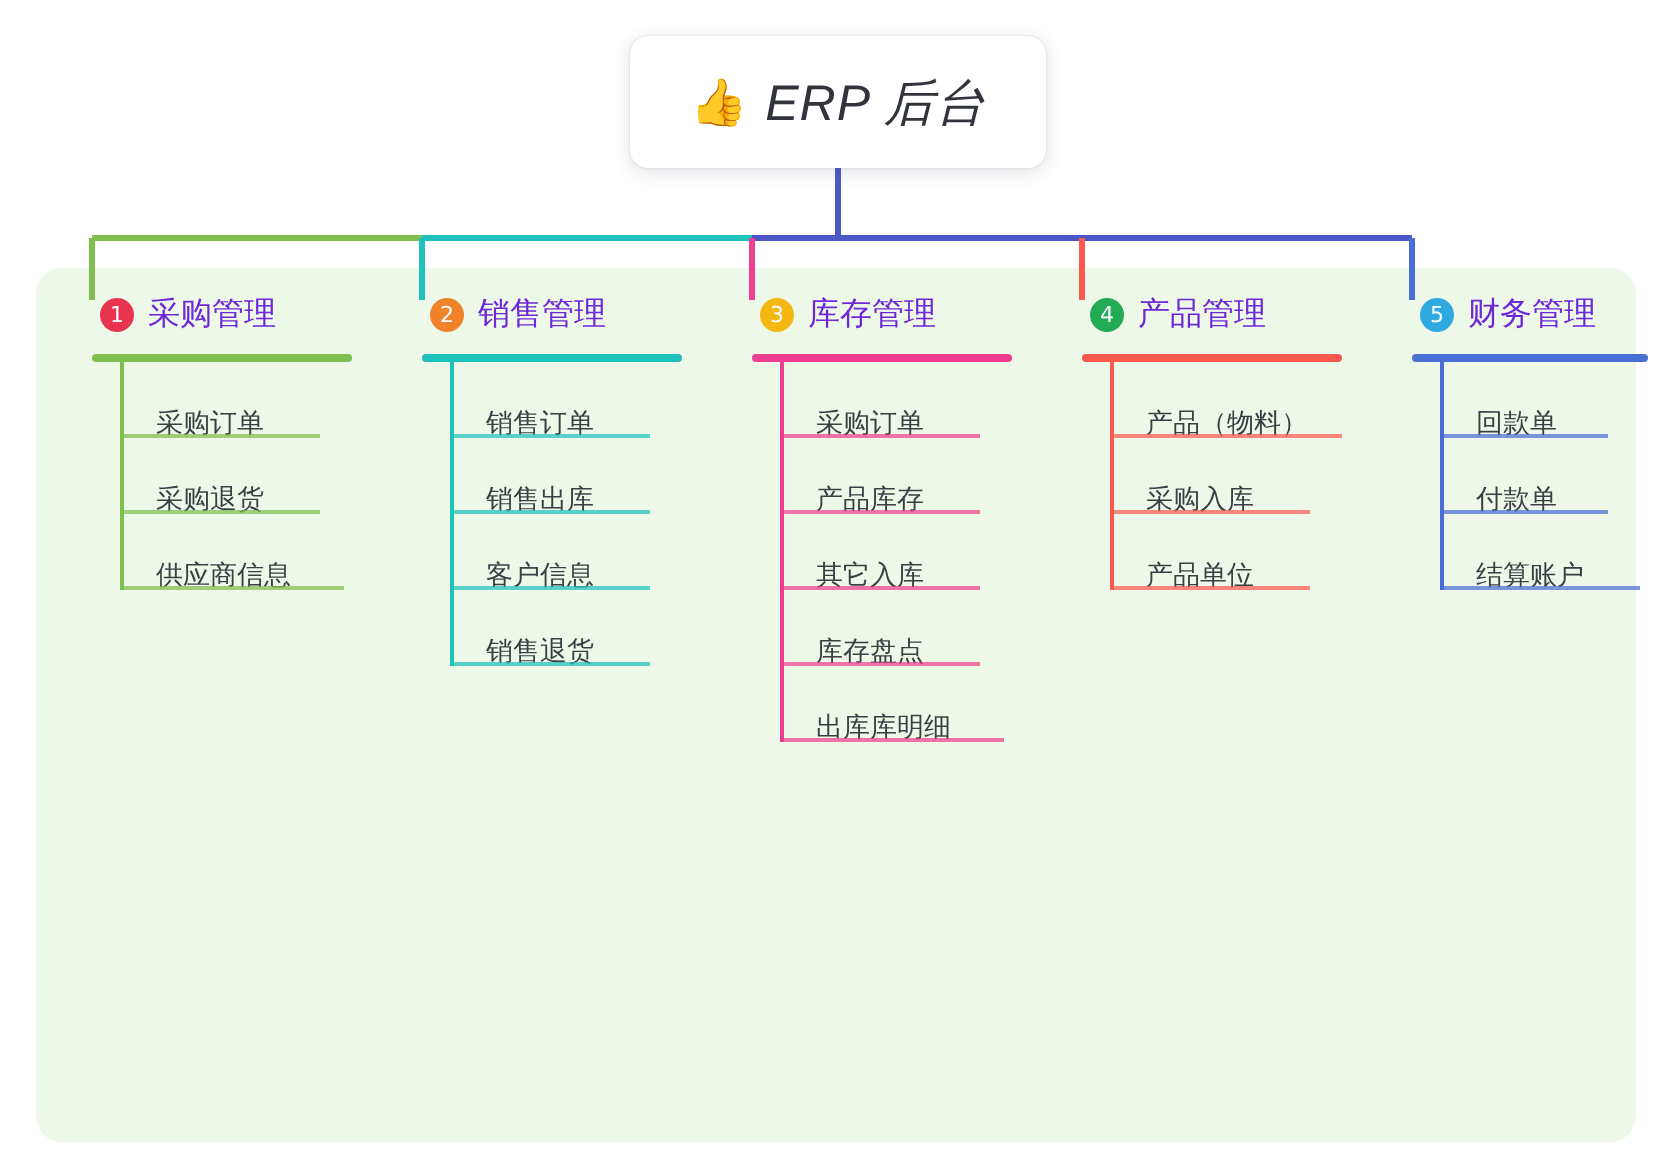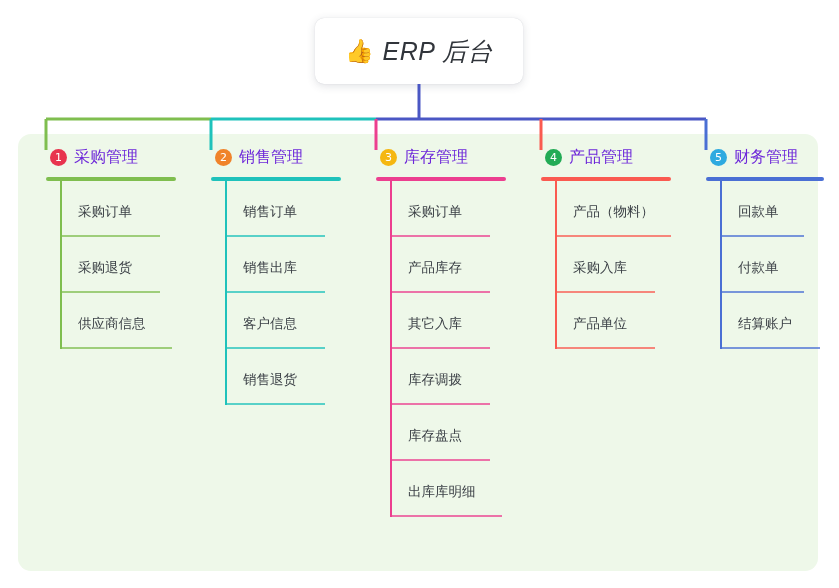--- a/index.html
+++ b/index.html
@@ -112,21 +112,21 @@
     content: "";
     position: absolute;
     left: 0;
     top: 0;
     bottom: 0;
     width: 2px;
     background: currentColor;
   }
   .leaf {
     position: relative;
-    height: 56px;
+    height: 38px;
     box-sizing: border-box;
   }
   .leaf-label {
     position: absolute;
     left: 18px;
     top: 22px;
     font-size: 13.5px;
     color: #3a3f45;
     white-space: nowrap;
   }
@@ -222,24 +222,20 @@
         </div>
         <div class="leaf">
           <span class="leaf-label">产品库存</span>
           <div class="leaf-rule" style="width: 100px;"></div>
         </div>
         <div class="leaf">
           <span class="leaf-label">其它入库</span>
           <div class="leaf-rule" style="width: 100px;"></div>
         </div>
         <div class="leaf">
-          <span class="leaf-label">库存调拨</span>
-          <div class="leaf-rule" style="width: 100px;"></div>
-        </div>
-        <div class="leaf">
           <span class="leaf-label">库存盘点</span>
           <div class="leaf-rule" style="width: 100px;"></div>
         </div>
         <div class="leaf">
           <span class="leaf-label">出库库明细</span>
           <div class="leaf-rule" style="width: 112px;"></div>
         </div>
       </div>
     </div>
     <div class="column" style="left: 527px; color: rgb(250, 90, 80);">

